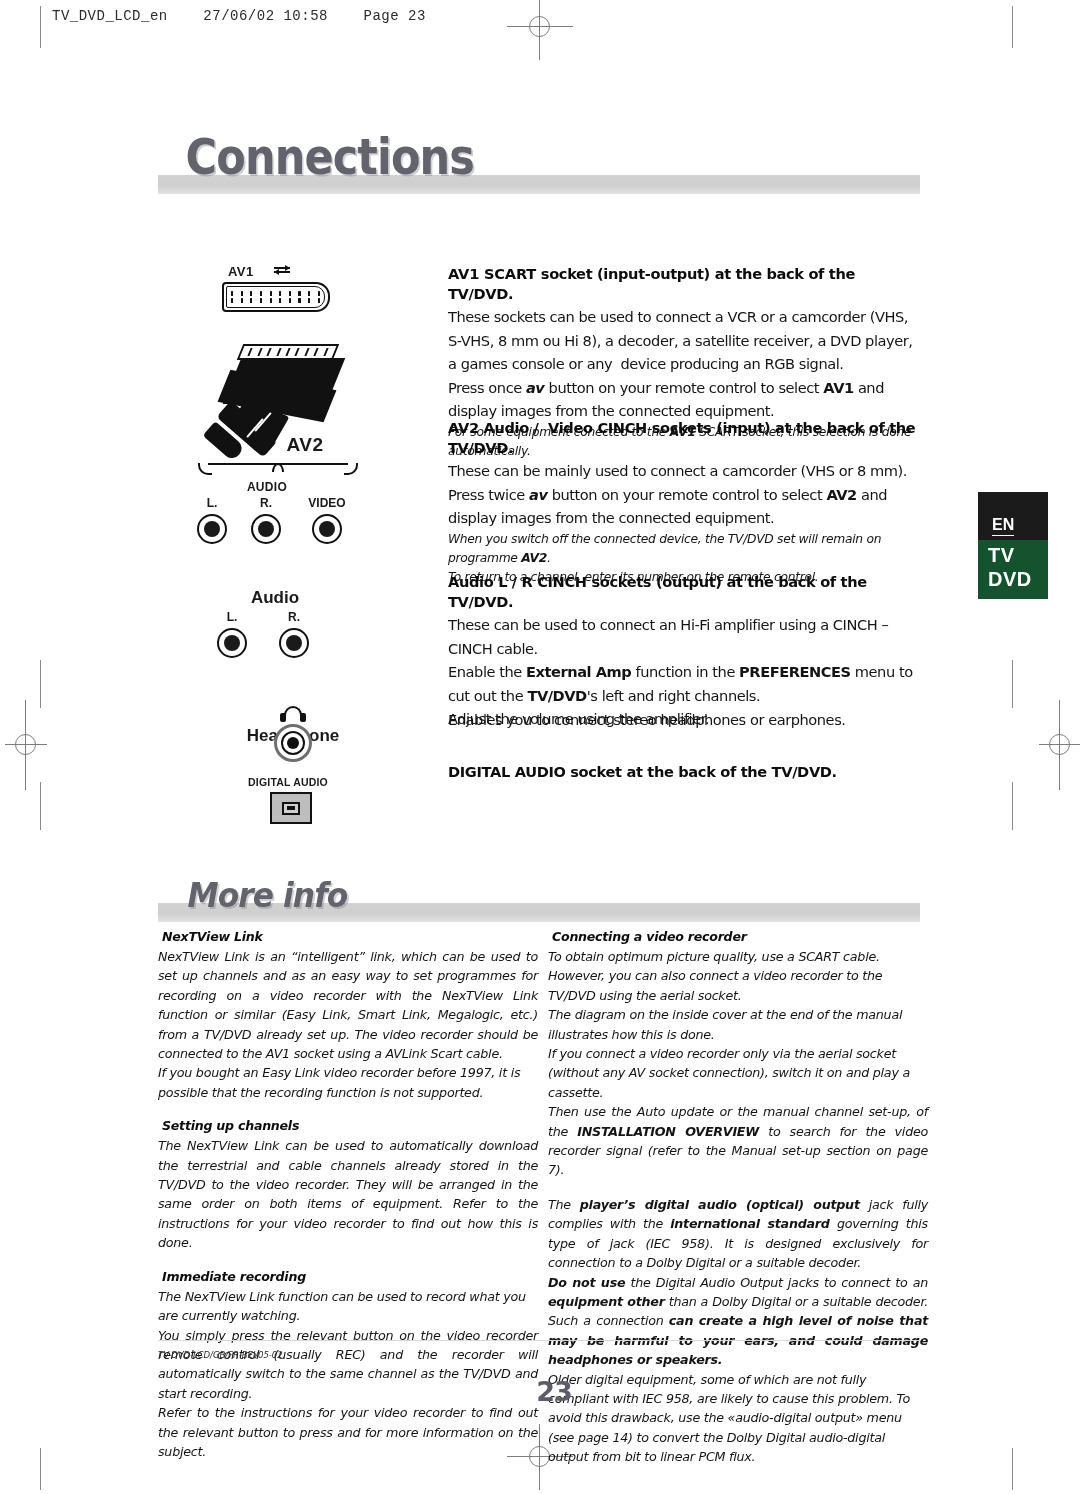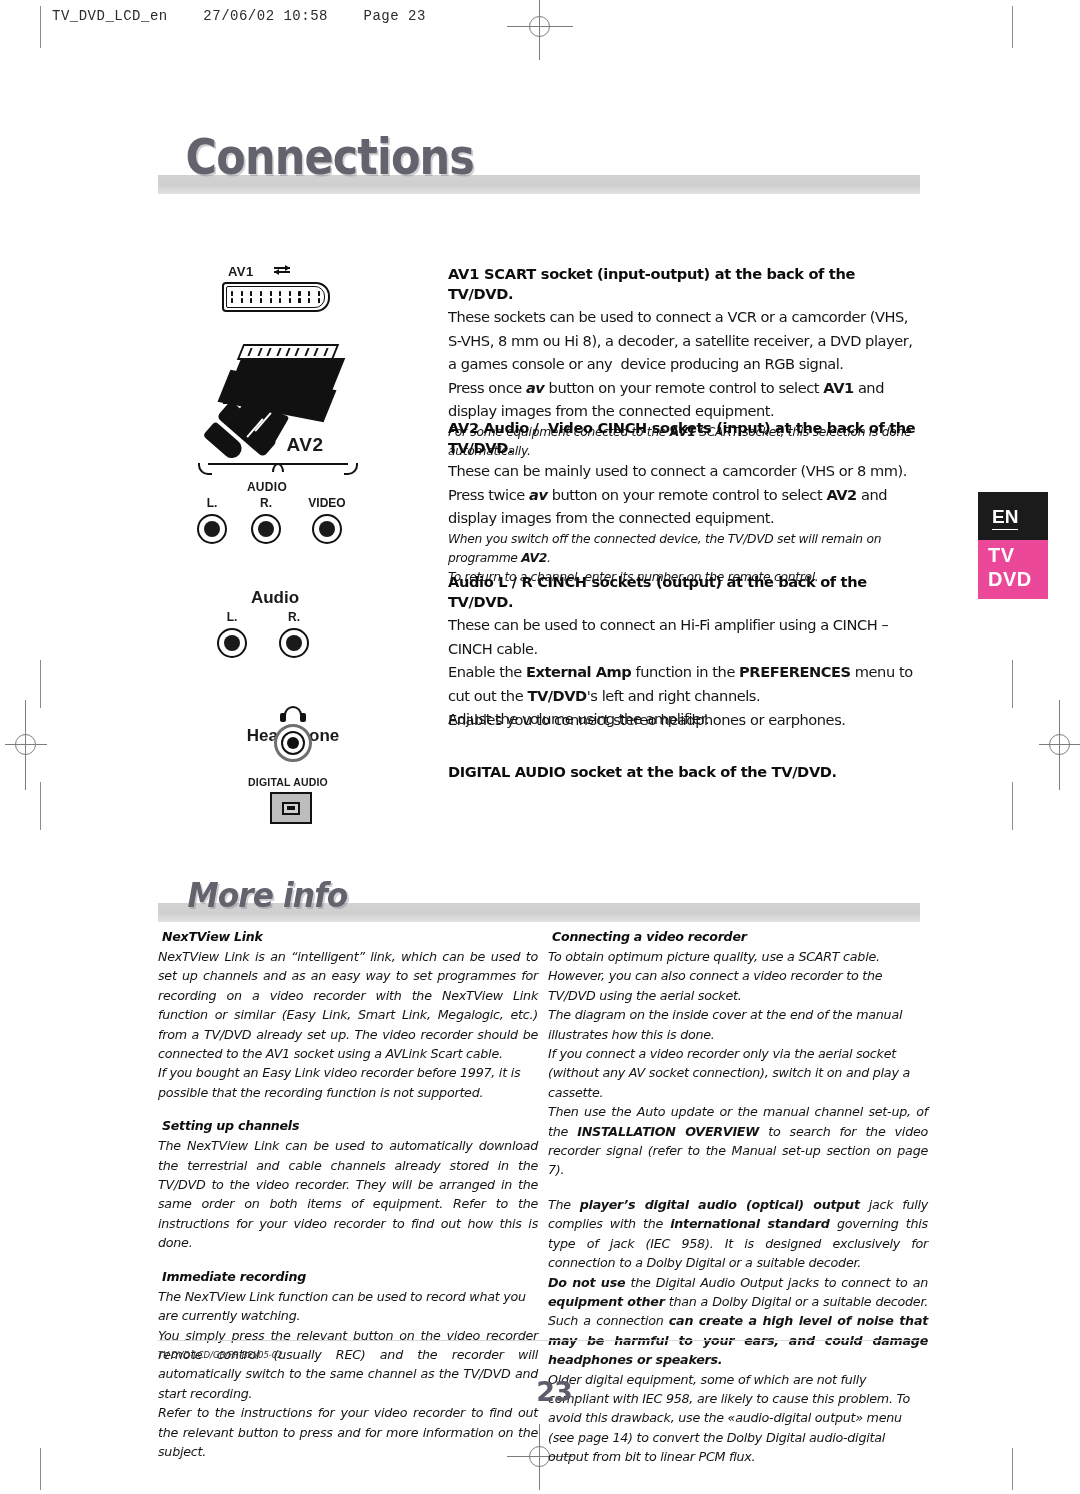--- a/index.html
+++ b/index.html
@@ -59,25 +59,25 @@
     font-style:italic; font-weight:bold;
     font-size:13.6px; line-height:21px; color:#141414;
     letter-spacing:-.2px;
   }
   .intro div { transform:scaleX(.95); transform-origin:left center; }
 
   
   .langtab { position:absolute; left:978px; top:492px; width:70px; }
   .langtab .en {
     background:#1b1b1b; height:48px; color:#ffffff;
-    font-size:19px; font-weight:bold; padding:14px 0 0 14px;
+    font-size:16px; font-weight:bold; padding:24px 0 0 14px;
   }
   .langtab .en span { border-bottom:1.5px solid #ffffff; padding-bottom:2px; }
   .langtab .tvdvd {
-    background:#ec4899; color:#ffffff; padding:3px 0 8px 10px;
+    background:#14532d; color:#ffffff; padding:3px 0 8px 10px;
     font-size:20px; font-weight:bold; line-height:24px; letter-spacing:.5px;
   }
 
   
   .art { position:absolute; left:180px; top:258px; width:250px; }
 
   .lbl-av1 {
     position:absolute; left:48px; top:6px;
     font-size:13px; font-weight:bold; letter-spacing:.4px;
   }

